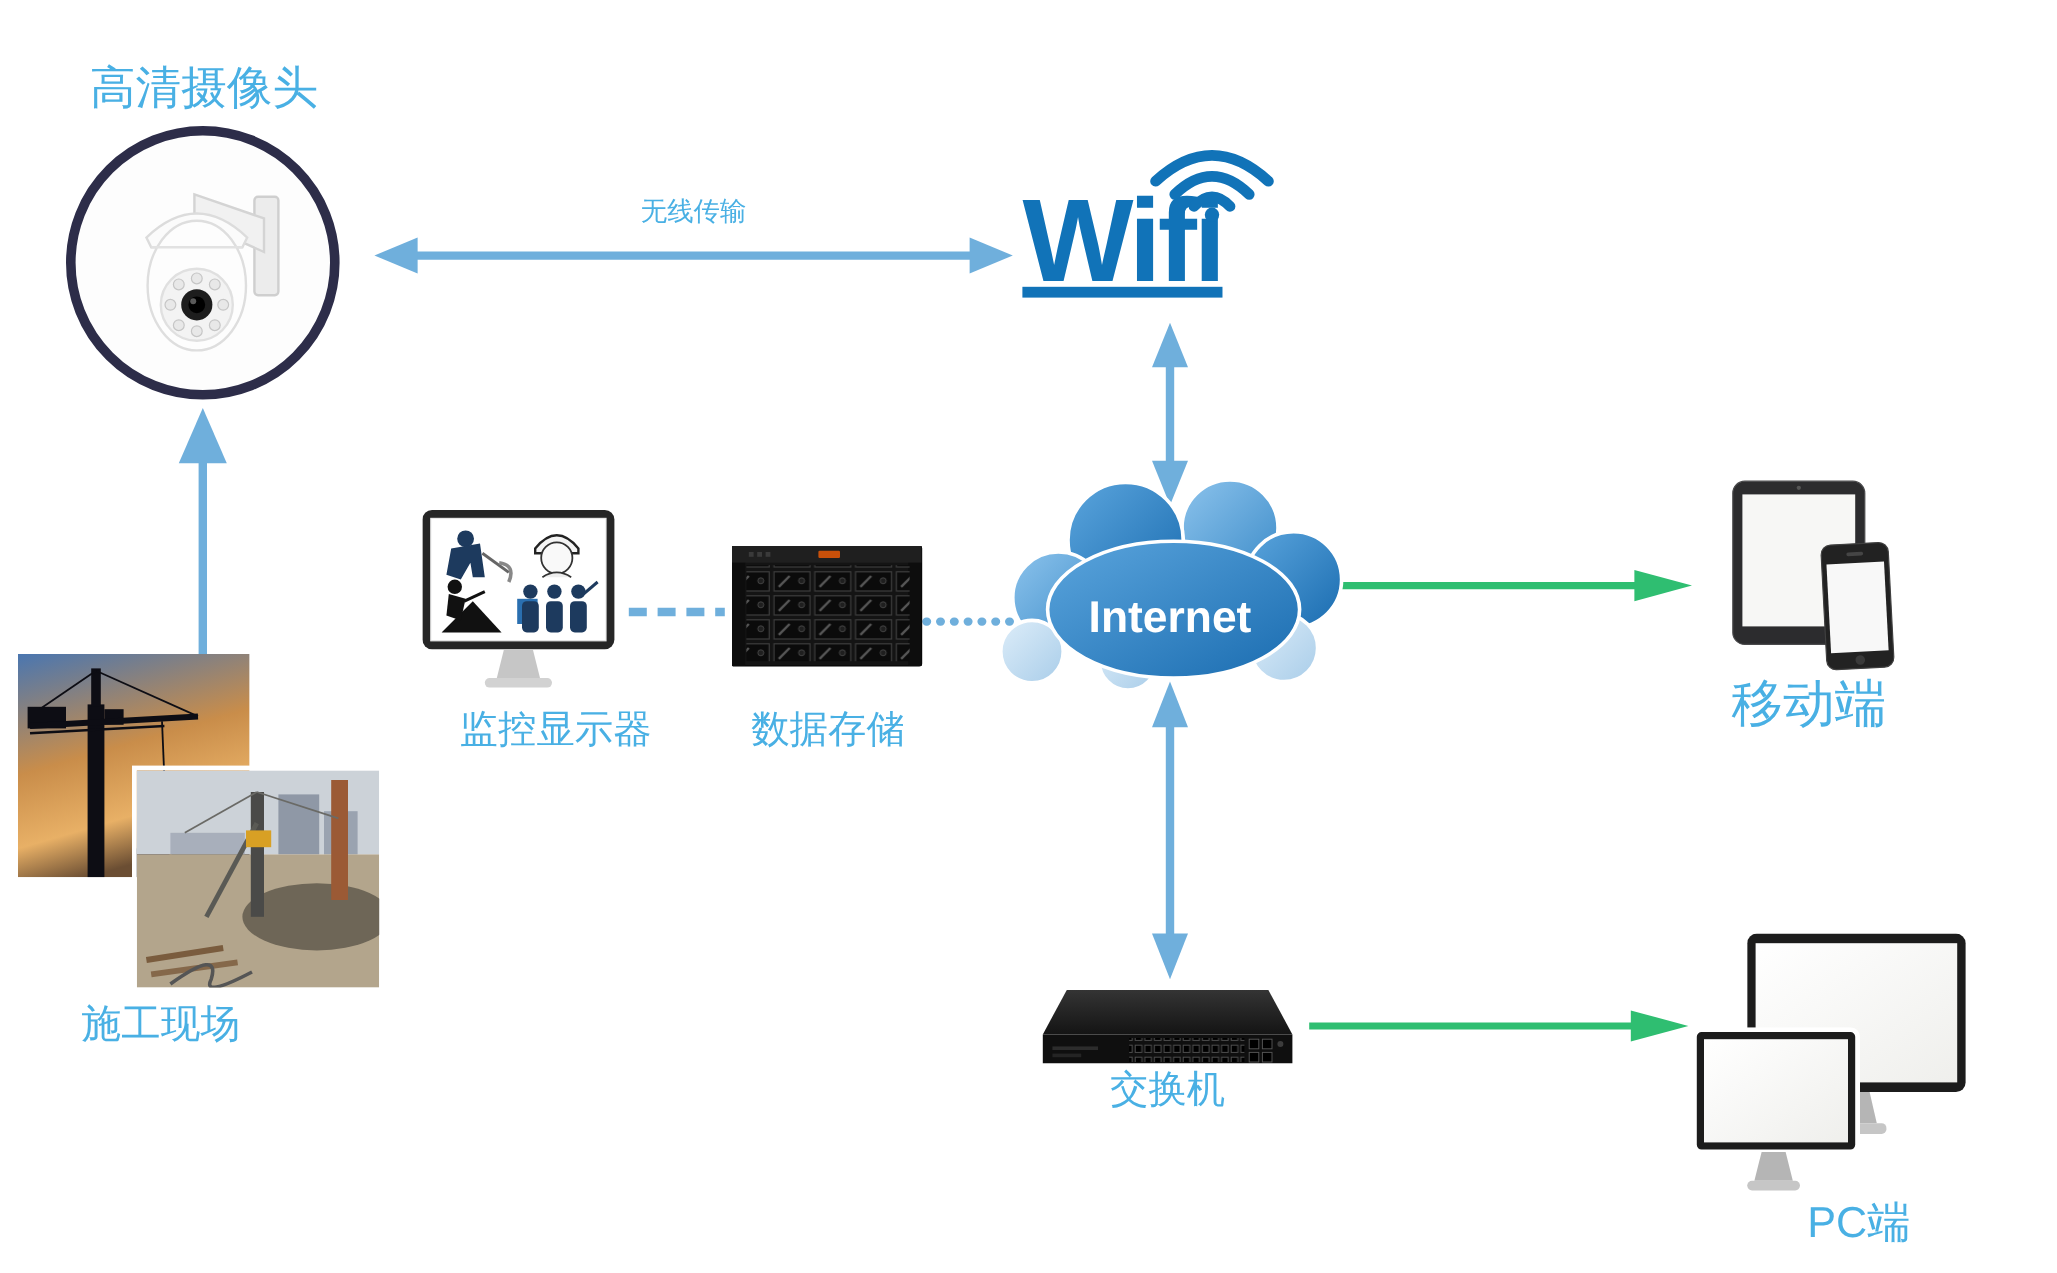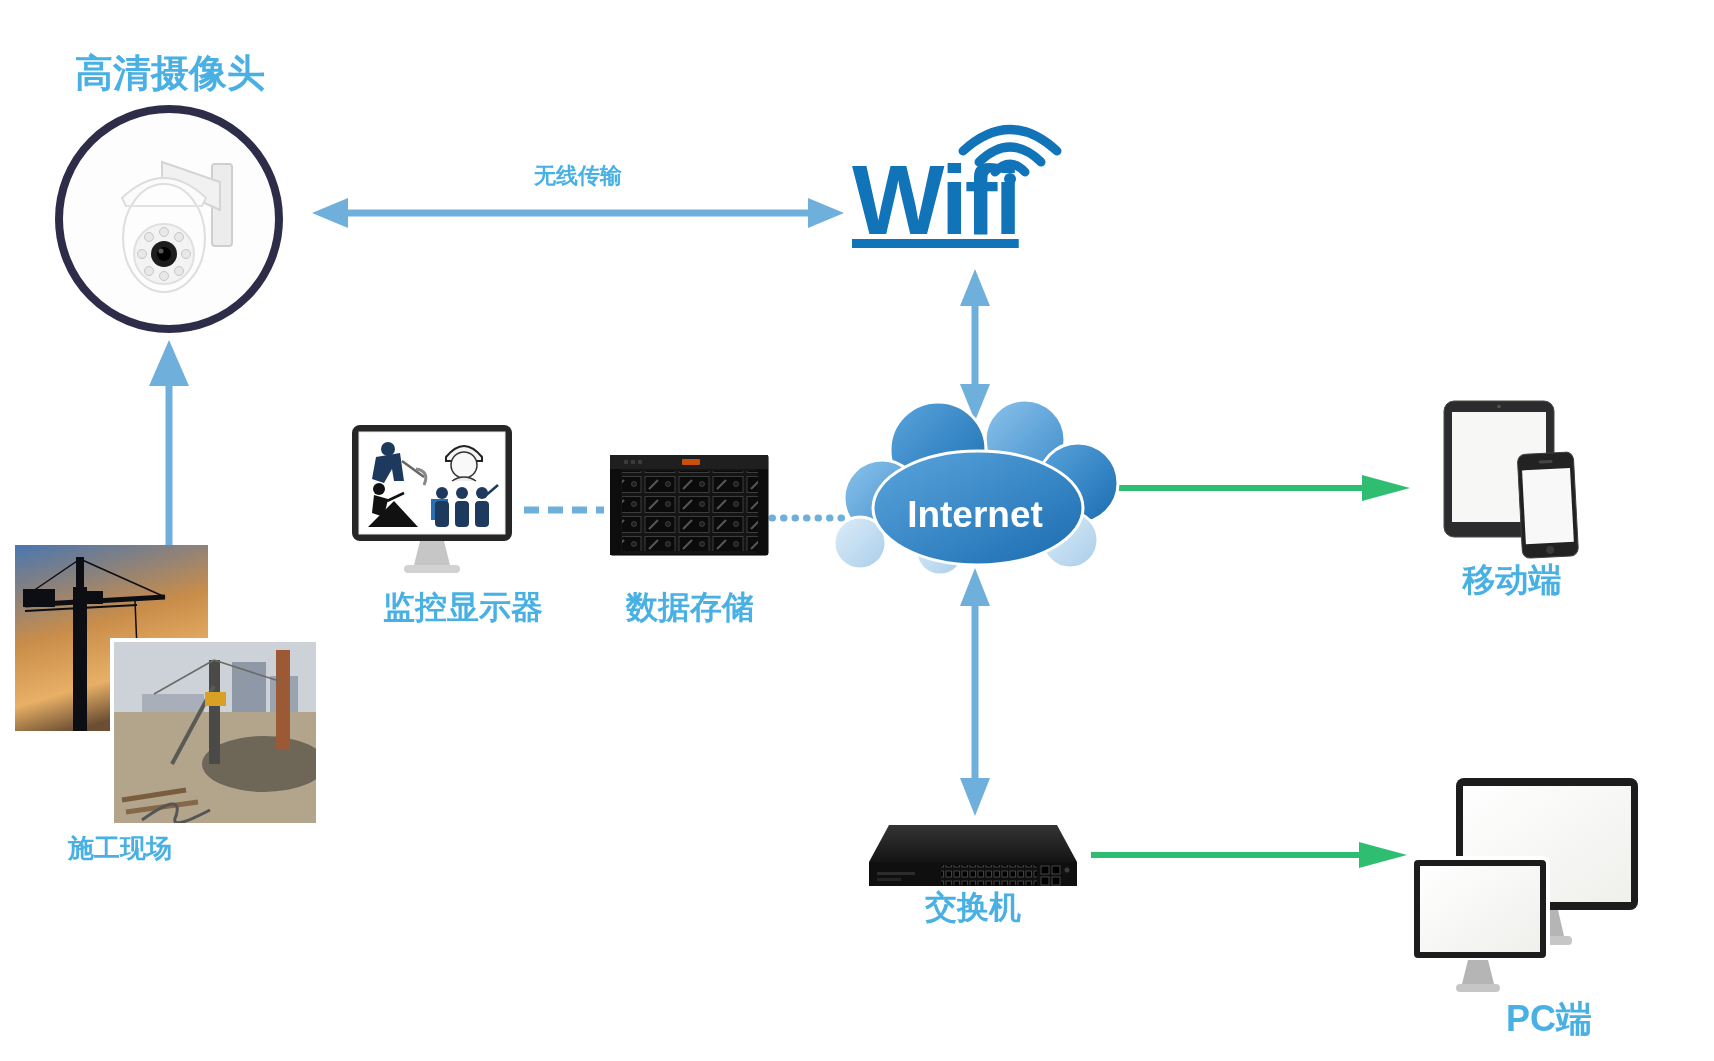--- a/index.html
+++ b/index.html
@@ -1,26 +1,26 @@
 <!DOCTYPE html>
 <html style="--label_blue: #49b0e4; --arrow_blue: #6fafdc; --wifi_blue: #1173b8; --green: #2fbe71; --cloud_dark: #1a6cb0; --cloud_light: #7db9e8; --camera_ring: #2d2d49;"><head>
 <meta charset="utf-8">
 <style>
   html,body{margin:0;padding:0;background:#fff;}
   #canvas{
     position:relative;width:1714px;height:1061px;background:#ffffff;overflow:hidden;
     font-family:"Liberation Sans","DejaVu Sans",sans-serif;
   }
-  .lbl{position:absolute;color:var(--label_blue,#49b0e4);font-weight:bold;white-space:nowrap;font-size:32px;}
+  .lbl{position:absolute;color:var(--label_blue,#49b0e4);font-weight:normal;white-space:nowrap;font-size:32px;}
   .lbl-camera{left:75px;top:48px;font-size:38px;}
   .lbl-wireless{left:308px;top:161px;width:540px;text-align:center;font-size:22px;}
   .lbl-monitor{left:352px;top:586px;width:166px;text-align:center;margin-left:28px;}
   .lbl-storage{left:610px;top:586px;width:160px;text-align:center;}
-  .lbl-site{left:68px;top:831px;font-size:26px;}
-  .lbl-mobile{left:1443px;top:558px;width:138px;text-align:center;font-size:33px;}
+  .lbl-site{left:68px;top:831px;font-size:33px;}
+  .lbl-mobile{left:1443px;top:558px;width:138px;font-size:43px;}
   .lbl-switch{left:865px;top:886px;width:216px;text-align:center;}
   .lbl-pc{left:1456px;top:974px;width:186px;text-align:center;font-size:36px;margin-top:21px;}
 
   .abs{position:absolute;}
   .camera-circle{
     position:absolute;left:55px;top:105px;width:212px;height:212px;border-radius:50%;
     border:8px solid var(--camera_ring,#2d2d49);background:#fdfdfd;
     display:flex;align-items:center;justify-content:center;
   }
   .wifi-text{

